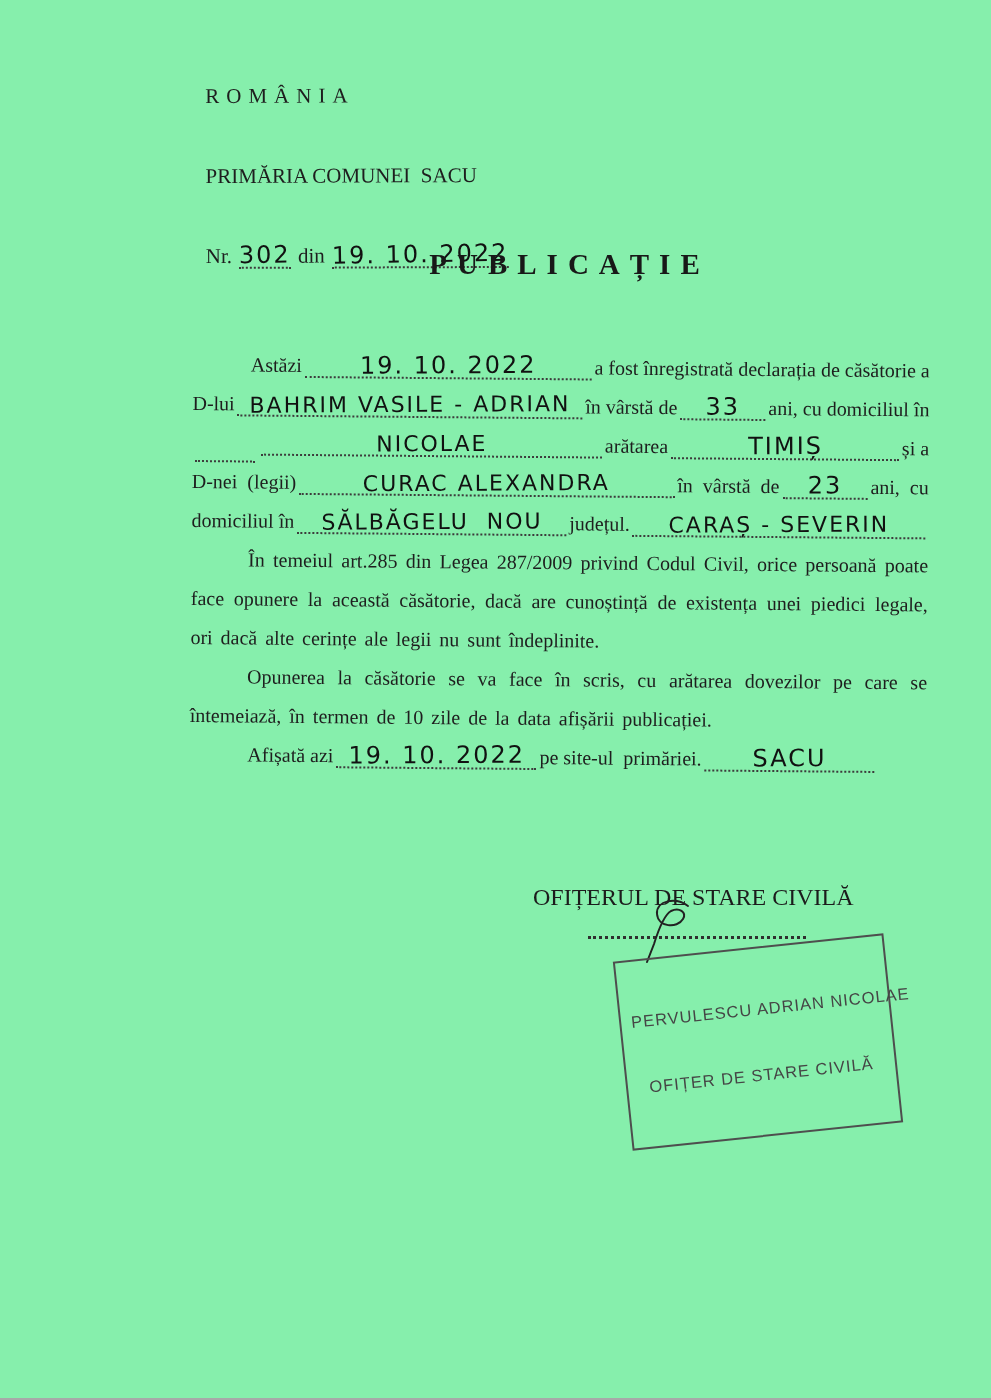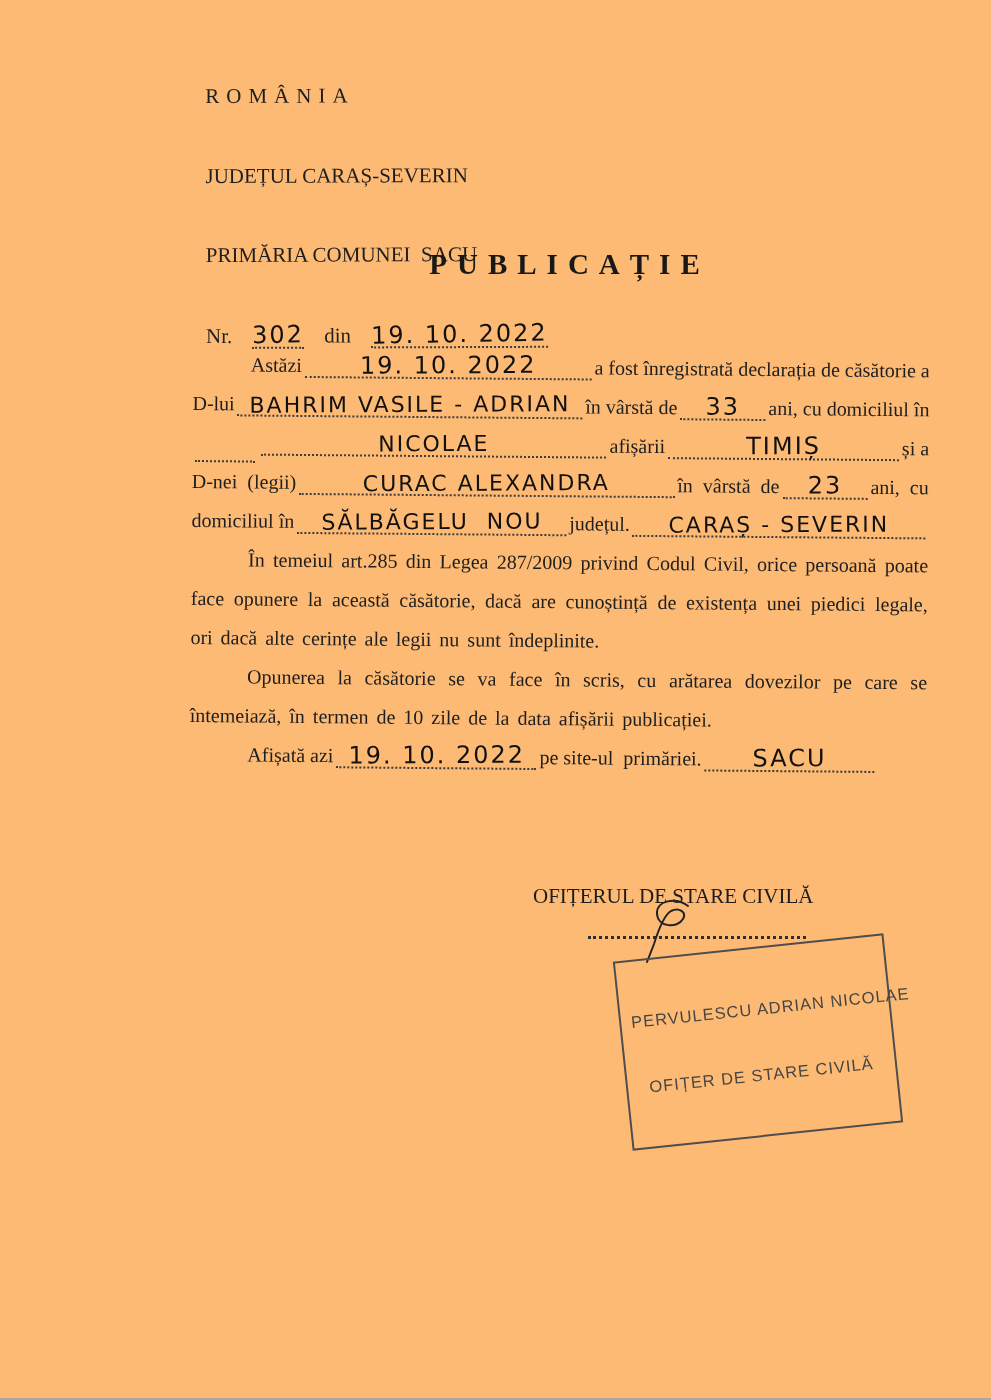--- a/index.html
+++ b/index.html
@@ -1,39 +1,39 @@
 <!DOCTYPE html>
 <html><head>
 <meta charset="utf-8">
 <style>
   html, body { margin: 0; padding: 0; background: #e8e8e8; }
   .page {
     position: relative;
     width: 991px;
     height: 1400px;
-    background: #fdba74;
+    background: #86efac;
     overflow: hidden;
     font-family: "Liberation Serif", serif;
     color: #1e1e1e;
   }
 
   
   .letterhead {
     position: absolute;
     left: 205px;
     top: 30px;
     font-size: 21px;
     line-height: 26.5px;
     white-space: pre;
     transform: rotate(-0.2deg);
     transform-origin: left top;
   }
   .lh-country { letter-spacing: 7px; }
   .nr-line { display: flex; align-items: baseline; margin-top: 1px; }
-  .nr-line .dotline { margin: 0 20px; justify-content: center; }
+  .nr-line .dotline { margin: 0 7px; justify-content: center; }
 
   
   .doc-title {
     position: absolute;
     left: 193px;
     top: 240px;
     width: 737px;
     margin: 8px;
     text-align: center;
     font-size: 29px;
@@ -94,21 +94,21 @@
     line-height: 39px;
     word-spacing: 3px;
   }
   .nofill { justify-content: flex-start; }
 
   
   .sig-title {
     position: absolute;
     left: 533px;
     top: 884px;
-    font-size: 21px;
+    font-size: 24px;
     white-space: pre;
     color: #1c1c1c;
   }
   .sig-dots {
     position: absolute;
     left: 588px;
     top: 918px;
     width: 218px;
     height: 18px;
     border-bottom: 3px dotted #2f2f2f;
@@ -143,21 +143,20 @@
     background: #a8a8a8;
   }
 </style>
 </head>
 <body>
 
 <div class="page">
 
   <div class="letterhead">
     <div class="lh-country">ROMÂNIA</div>
-    <div>JUDEȚUL CARAȘ-SEVERIN</div>
     <div>PRIMĂRIA COMUNEI  SACU</div>
     <div class="nr-line">
       <span class="printed">Nr.</span><span class="dotline"><span class="hand big">302</span></span><span class="printed">din</span><span class="dotline"><span class="hand big">19. 10. 2022</span></span>
     </div>
   </div>
 
   <h1 class="doc-title">PUBLICAȚIE</h1>
 
   <div class="body">
 
@@ -171,21 +170,21 @@
       <span class="printed">D-lui</span>
       <span class="dotline grow2"><span class="hand">BAHRIM VASILE - ADRIAN</span></span>
       <span class="printed">în vârstă de</span>
       <span class="dotline w85"><span class="hand big">33</span></span>
       <span class="printed">ani, cu domiciliul în</span>
     </div>
 
     <div class="fill-line">
       <span class="dotline empty w60"></span>
       <span class="dotline grow2"><span class="hand">NICOLAE</span></span>
-      <span class="printed">afișării</span>
+      <span class="printed">arătarea</span>
       <span class="dotline grow1"><span class="hand big">TIMIȘ</span></span>
       <span class="printed">și a</span>
     </div>
 
     <div class="fill-line">
       <span class="printed">D-nei  (legii)</span>
       <span class="dotline grow2"><span class="hand">CURAC ALEXANDRA</span></span>
       <span class="printed">în  vârstă  de</span>
       <span class="dotline w85"><span class="hand big">23</span></span>
       <span class="printed">ani,  cu</span>

